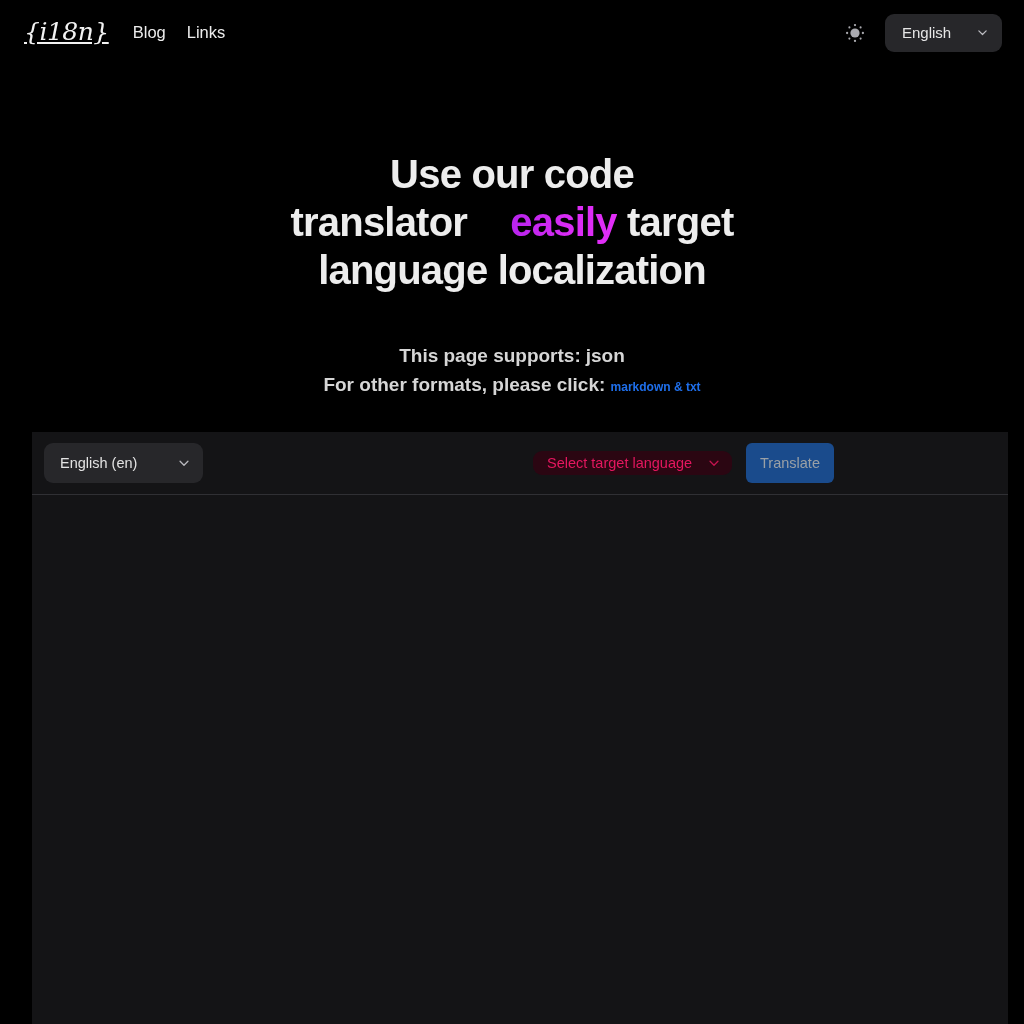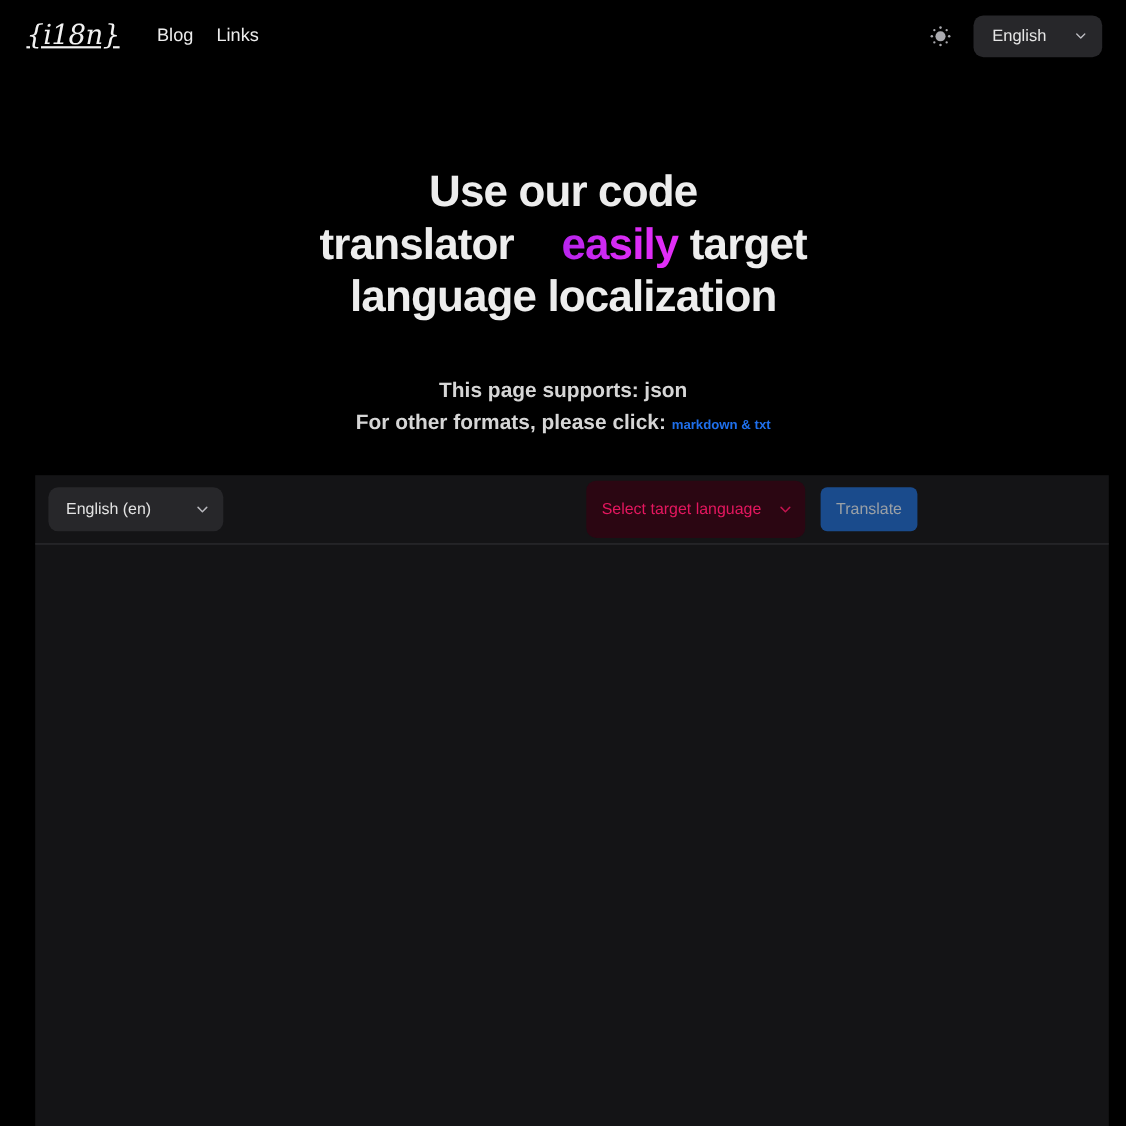--- a/index.html
+++ b/index.html
@@ -34,21 +34,21 @@
     color: #f2f2f2;
     line-height: 1;
     padding-bottom: 2px;
     user-select: none;
   }
 
   .nav-links {
     display: flex;
     align-items: flex-start;
     gap: 21px;
-    margin-left: 34px;
+    margin-left: 24px;
   }
 
   .nav-link {
     font-size: 16.5px;
     color: #ededed;
     text-decoration: none;
     line-height: 1;
   }
 
   .nav-right {
@@ -172,21 +172,21 @@
     border-radius: 9px;
     cursor: pointer;
   }
   .src-lang-label { font-size: 14.5px; color: #e3e3e3; }
 
   .tgt-lang {
     display: flex;
     align-items: center;
     justify-content: space-between;
     width: 199px;
-    height: 52px;
+    height: 24px;
     padding: 0 11px 0 14px;
     background: #2b0612;
     border-radius: 9px;
     cursor: pointer;
   }
   .tgt-lang-label { font-size: 14.5px; color: #e4175f; }
 
   .translate-btn {
     width: 88px;
     height: 40px;

